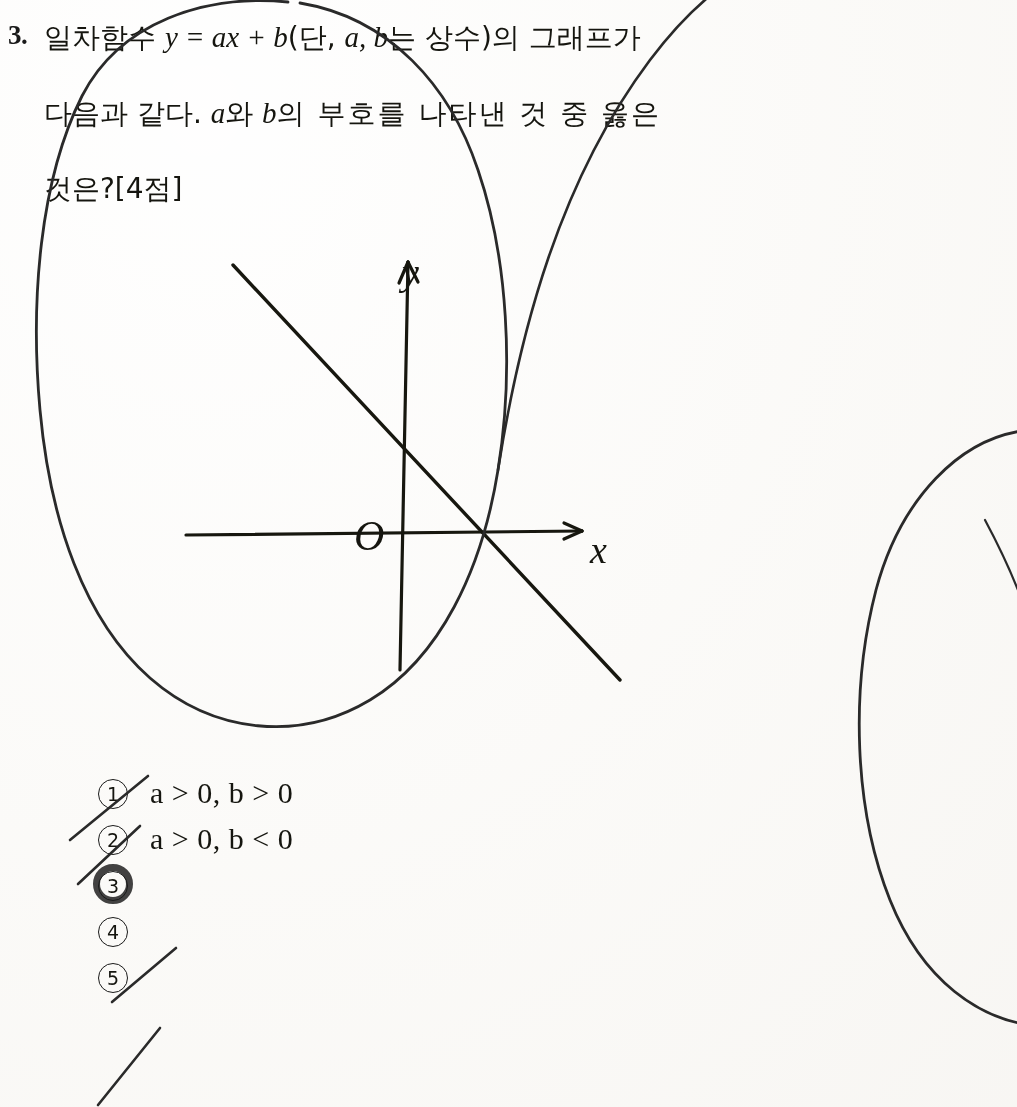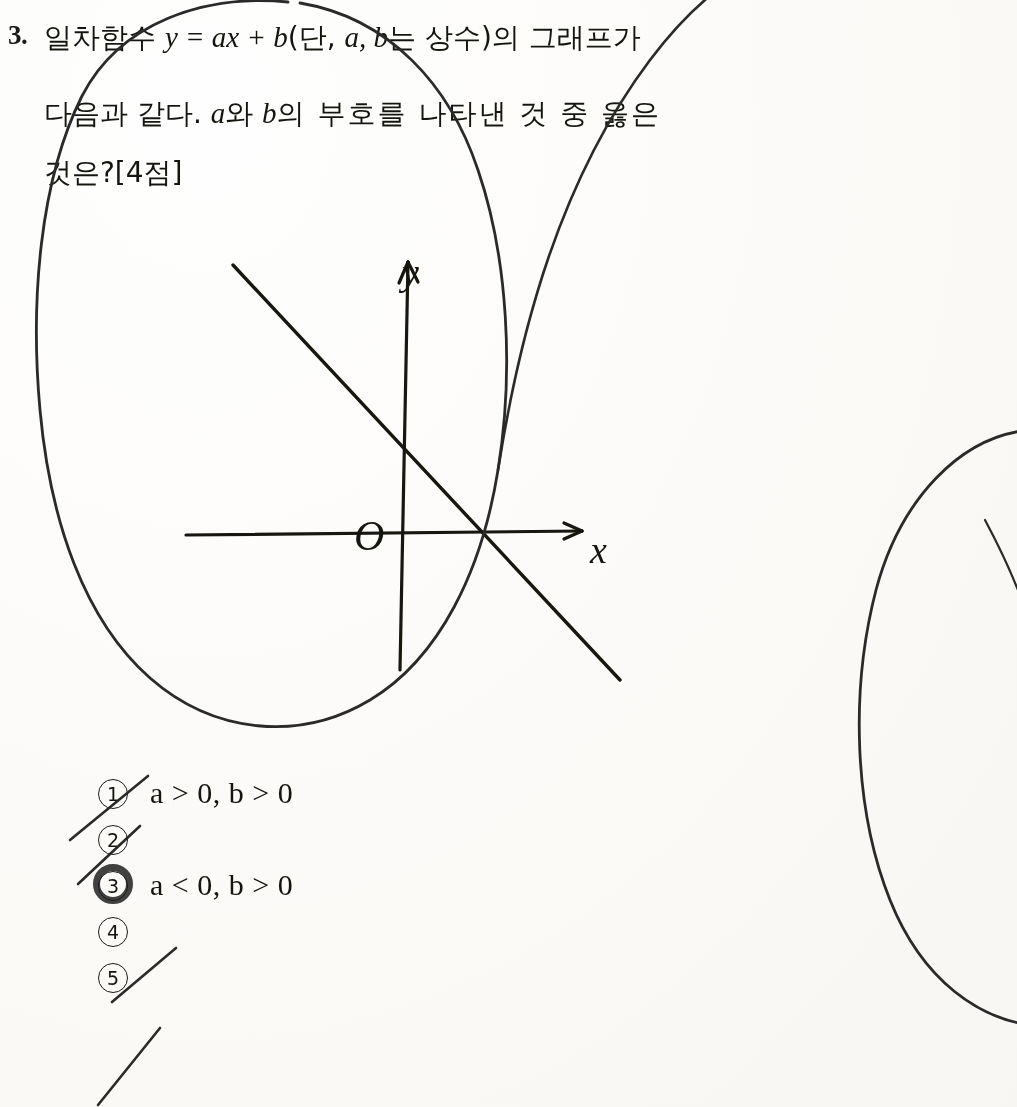--- a/index.html
+++ b/index.html
@@ -50,21 +50,21 @@
     white-space: nowrap;
     color: #15150f;
   }
   .stmt .mi {
     font-family: "Liberation Serif", serif;
     font-style: italic;
     font-size: 29px;
   }
   .stmt-l1 { top: 20px; }
   .stmt-l2 { top: 96px; }
-  .stmt-l3 { top: 156px; }
+  .stmt-l3 { top: 172px; }
 
   .sp-wide { letter-spacing: 2px; text-align: right; }
 
   
   .graph {
     position: absolute;
     left: 150px;
     top: 240px;
     width: 540px;
     height: 470px;
@@ -191,28 +191,28 @@
       <div class="choice-mark">
         <span class="circ">1</span>
       </div>
       <div class="choice-text">a &gt; 0, b &gt; 0</div>
     </div>
 
     <div class="choice">
       <div class="choice-mark">
         <span class="circ">2</span>
       </div>
+      <div class="choice-text">a &gt; 0, b &lt; 0</div>
     </div>
 
     <div class="choice">
       <div class="choice-mark">
         <span class="circ">3</span>
         <span class="sel-blob"></span>
       </div>
-      <div class="choice-text">a &lt; 0, b &gt; 0</div>
     </div>
 
     <div class="choice">
       <div class="choice-mark">
         <span class="circ">4</span>
       </div>
     </div>
 
     <div class="choice">
       <div class="choice-mark">

